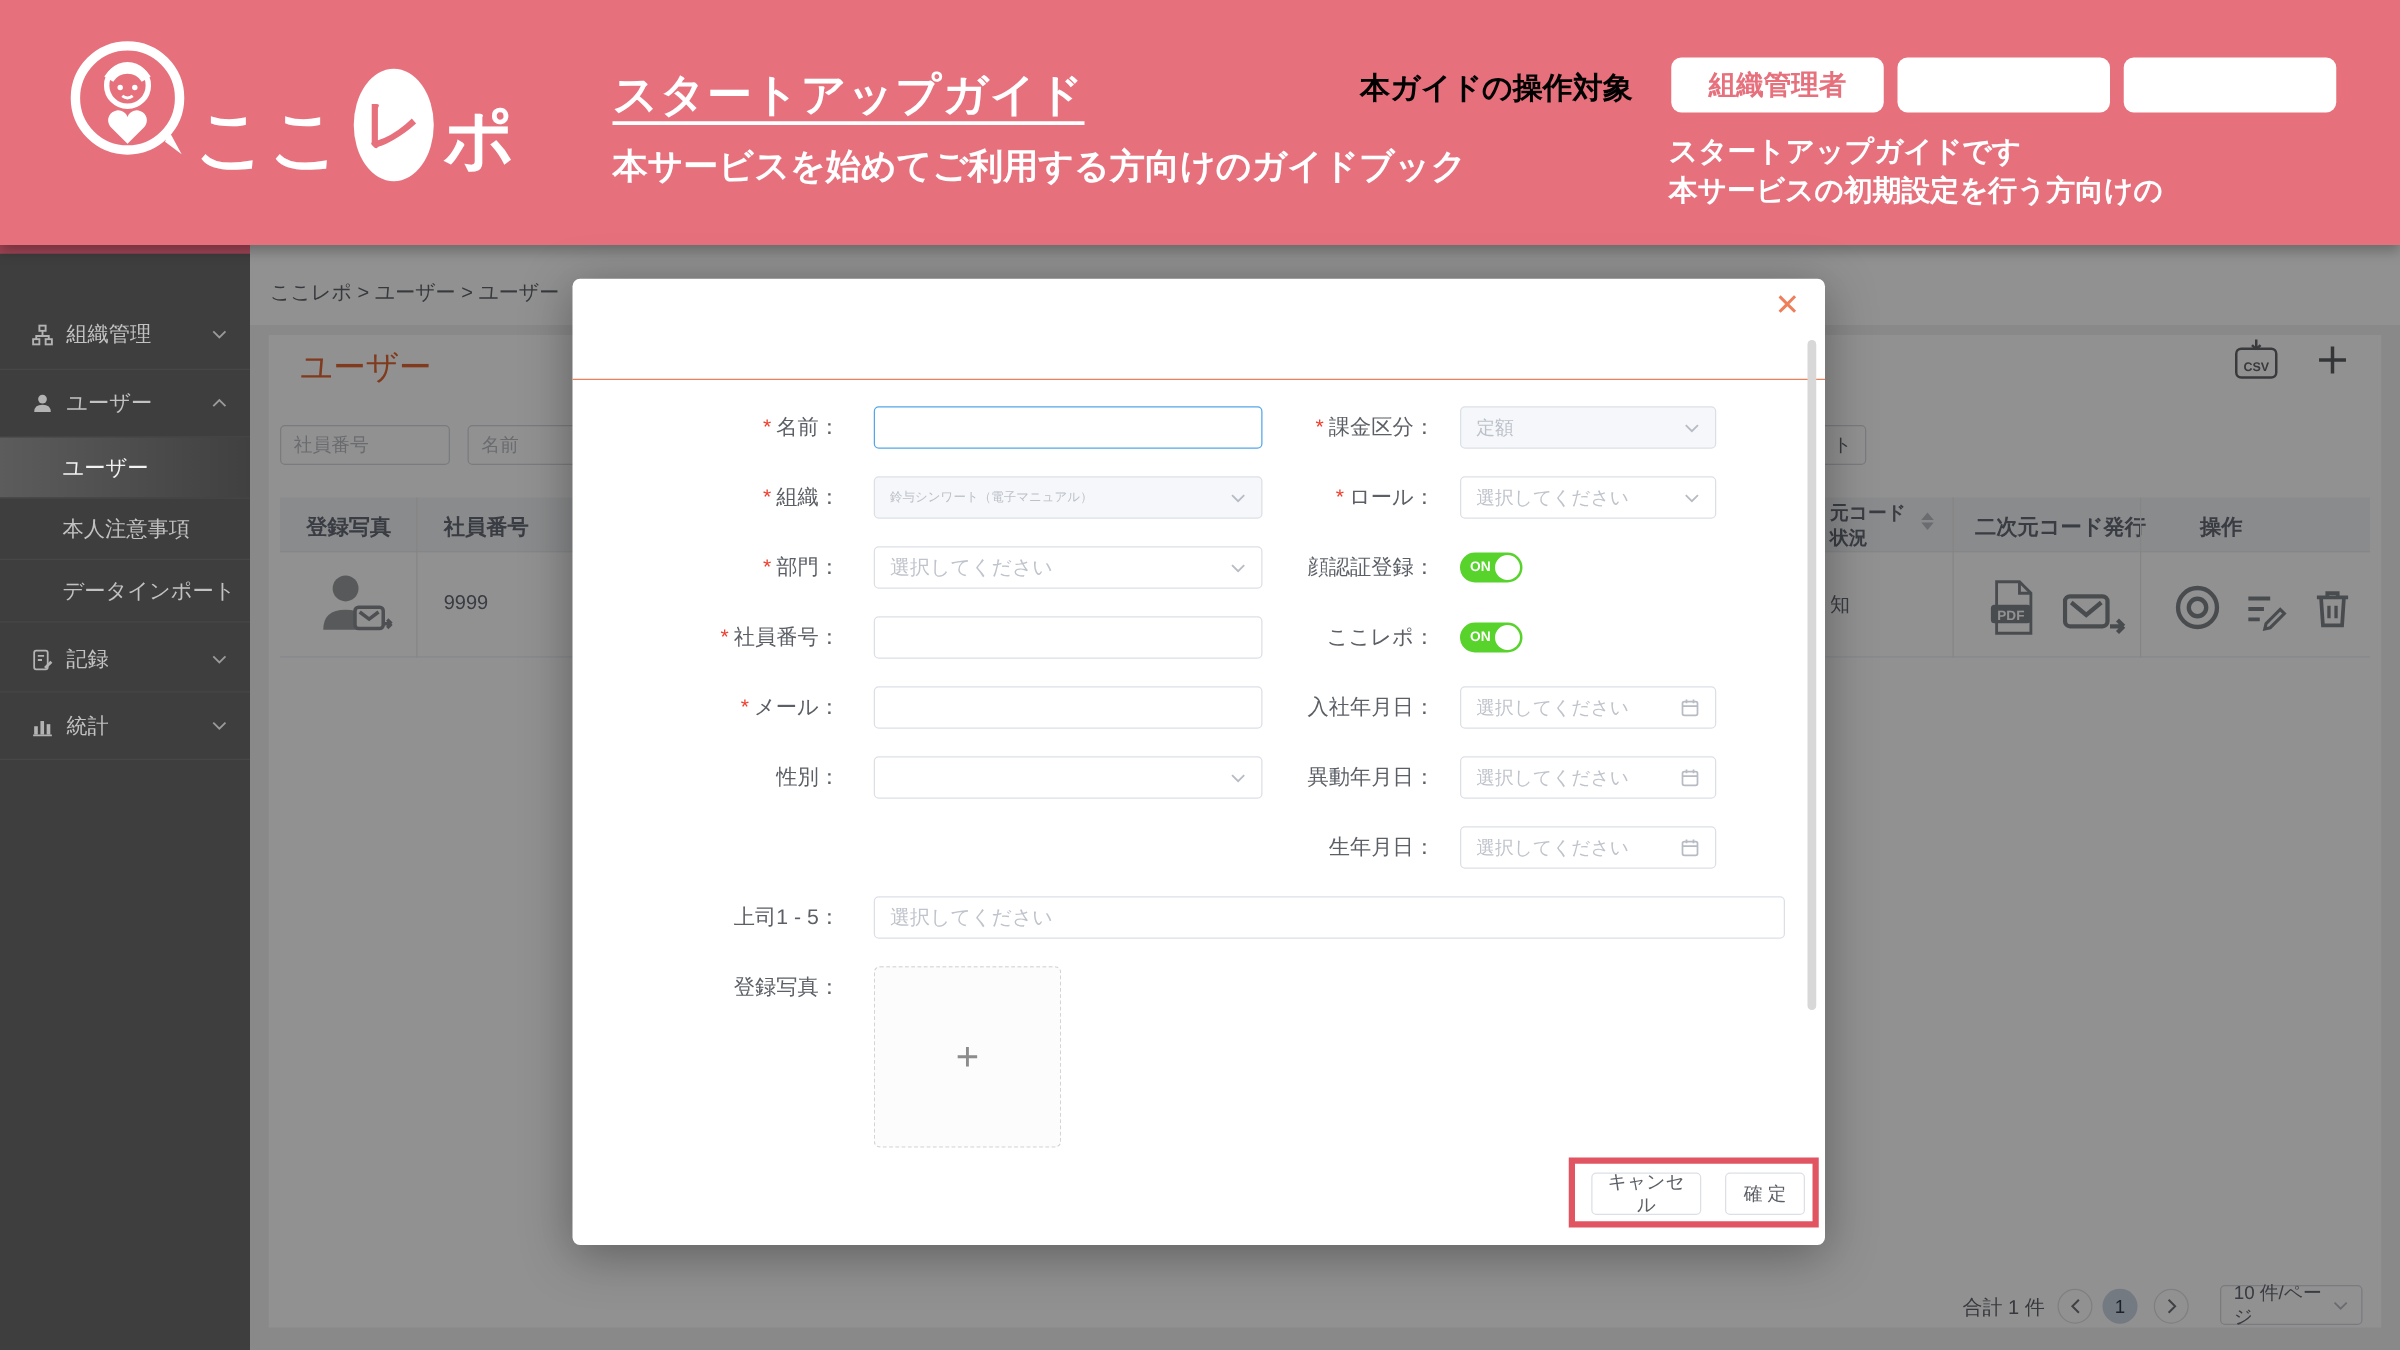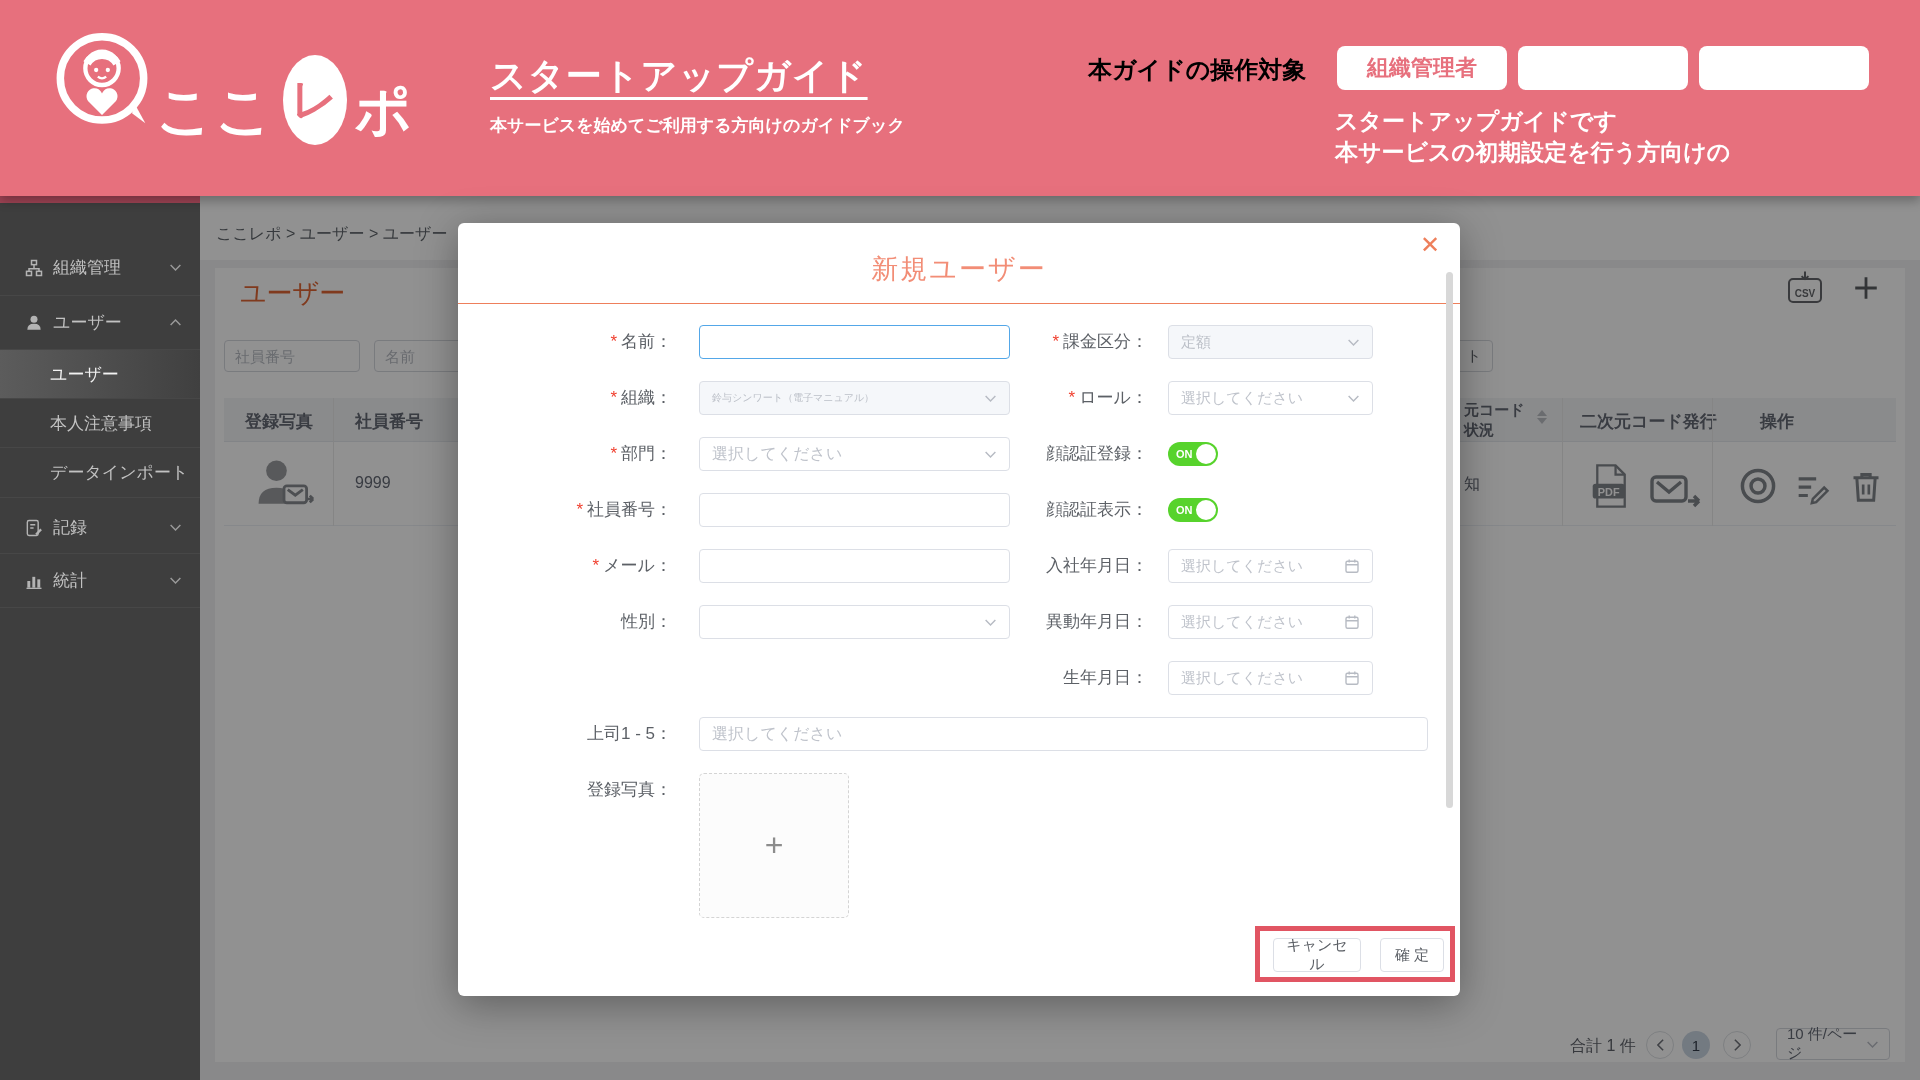--- a/index.html
+++ b/index.html
@@ -8,21 +8,21 @@
   .abs{position:absolute;}
   
   .hdr{position:absolute;left:0;top:0;width:1920px;height:196px;background:#e7707d;z-index:30;
        box-shadow:0 5px 10px rgba(0,0,0,.28);}
   .logo-word{position:absolute;left:156px;top:50px;height:100px;display:flex;align-items:center;color:#fff;}
   .logo-word .big{font-size:56px;font-weight:bold;letter-spacing:2px;margin-top:24px;}
   .logo-oval{width:64px;height:90px;background:#fff;border-radius:50%;display:flex;align-items:center;justify-content:center;
              color:#e7707d;font-size:46px;font-weight:bold;margin:0 8px;}
   .g-title{position:absolute;left:490px;top:52px;color:#fff;font-size:36px;font-weight:bold;
            text-decoration:underline;text-underline-offset:9px;letter-spacing:1px;}
-  .g-sub{position:absolute;left:490px;top:114px;color:#fff;font-size:17px;font-weight:bold;}
+  .g-sub{position:absolute;left:490px;top:114px;color:#fff;font-size:28px;font-weight:bold;}
   .aud{position:absolute;left:1088px;top:54px;color:#000000;font-size:24px;font-weight:bold;}
   .rolebtns{position:absolute;left:1337px;top:46px;display:flex;gap:11px;}
   .rolebtn{width:170px;height:44px;background:#fff;border-radius:8px;display:flex;align-items:center;justify-content:center;
            color:#e7707d;font-size:22px;font-weight:bold;border:none;}
   .hdesc{position:absolute;left:1335px;top:106px;color:#fff;font-size:23px;font-weight:bold;line-height:31px;}
   
   .side{position:absolute;left:0;top:196px;width:200px;height:884px;background:#3e3e3e;z-index:30;}
   .side .strip{position:absolute;left:0;top:0;width:200px;height:7px;background:#a04455;}
   .mrow{position:absolute;left:0;width:200px;display:flex;align-items:center;color:#c2c2c2;font-size:17px;
         border-bottom:1px solid #474747;box-sizing:border-box;cursor:pointer;}
@@ -331,21 +331,20 @@
       <button class="rolebtn"></button>
       <button class="rolebtn"></button>
     </div>
     <div class="hdesc">
       <div>スタートアップガイドです</div>
       <div>本サービスの初期設定を行う方向けの</div>
     </div>
   </div>
 
   <div class="modal">
-    <div class="m-title">新規ユーザー</div>
     <div class="m-close">✕</div>
     <div class="m-div"></div>
     <div class="m-scroll"></div>
 
     <div class="fl fl-l" style="top:107px;">
       <span class="req">*</span><span>名前：</span>
     </div>
     <div class="ctrl cl focus" style="top:102px;"></div>
     <div class="fl fl-r" style="top:107px;">
       <span class="req">*</span><span>課金区分：</span>
@@ -391,21 +390,21 @@
     <div class="toggle" style="top:219px;">
       <span class="ont">ON</span>
       <span class="knob"></span>
     </div>
 
     <div class="fl fl-l" style="top:275px;">
       <span class="req">*</span><span>社員番号：</span>
     </div>
     <div class="ctrl cl" style="top:270px;"></div>
     <div class="fl fl-r" style="top:275px;">
-      <span>顔認証表示：</span>
+      <span>ここレポ：</span>
     </div>
     <div class="toggle" style="top:275px;">
       <span class="ont">ON</span>
       <span class="knob"></span>
     </div>
 
     <div class="fl fl-l" style="top:331px;">
       <span class="req">*</span><span>メール：</span>
     </div>
     <div class="ctrl cl" style="top:326px;"></div>

